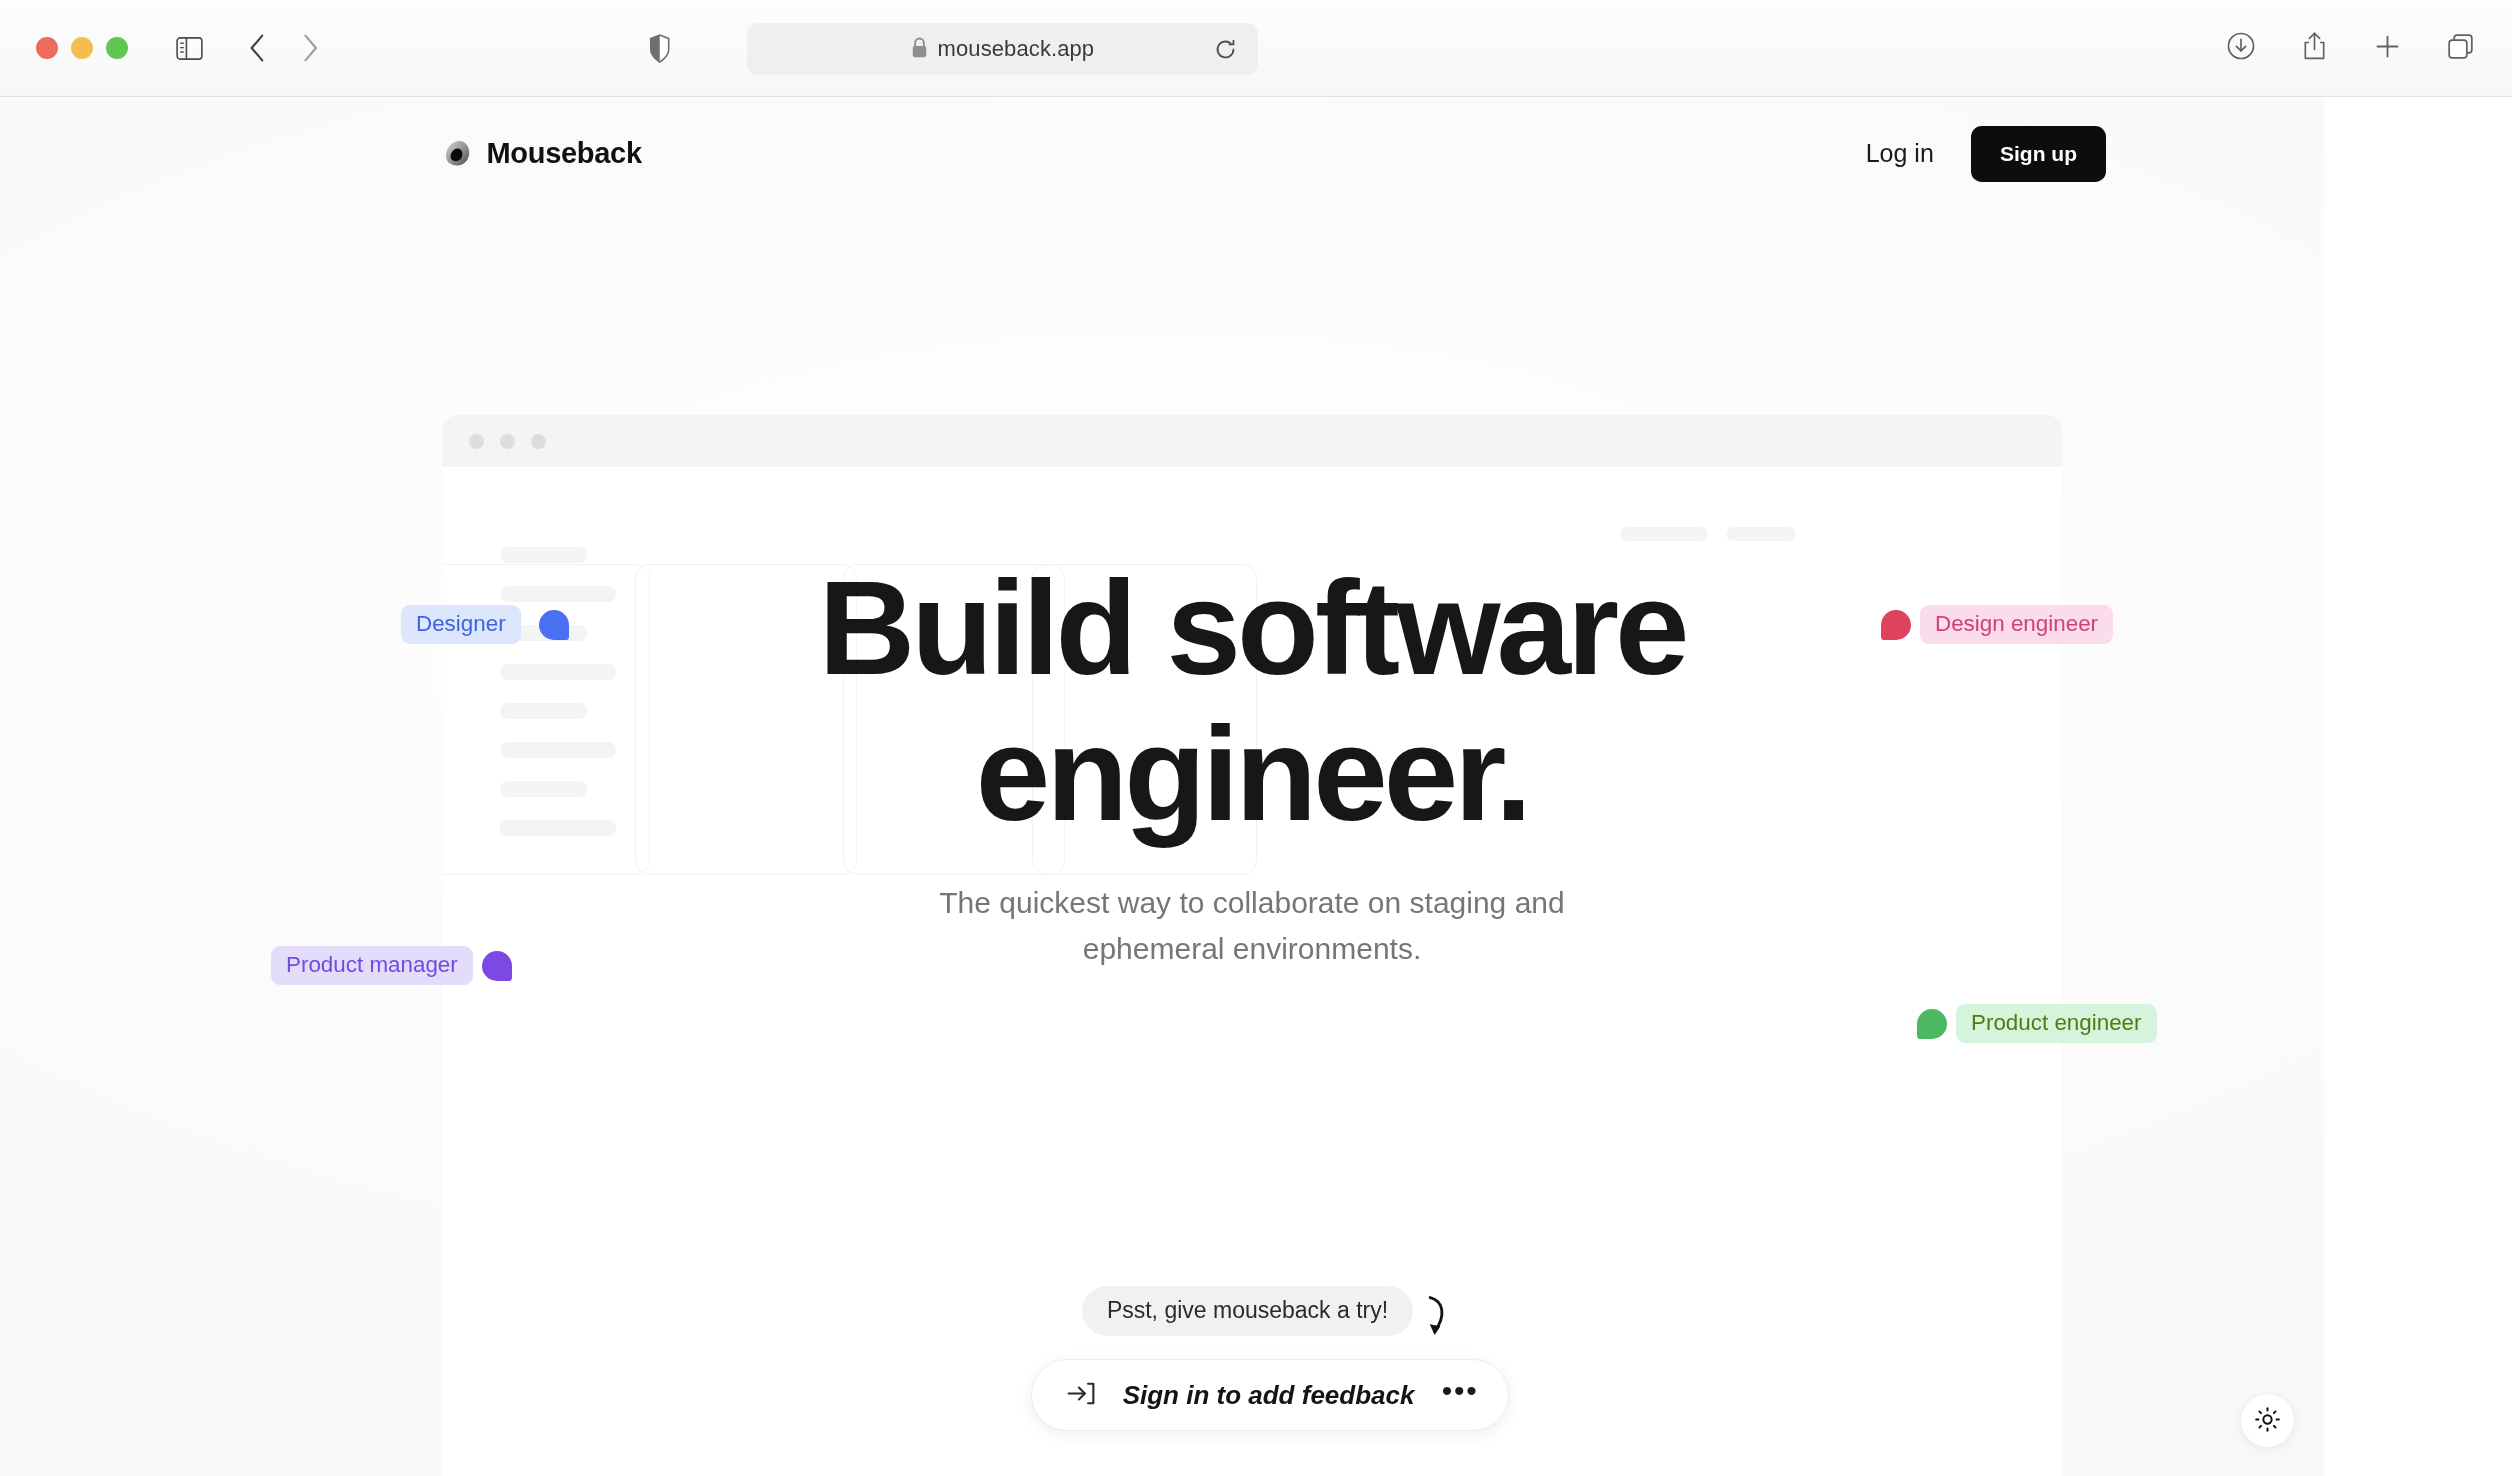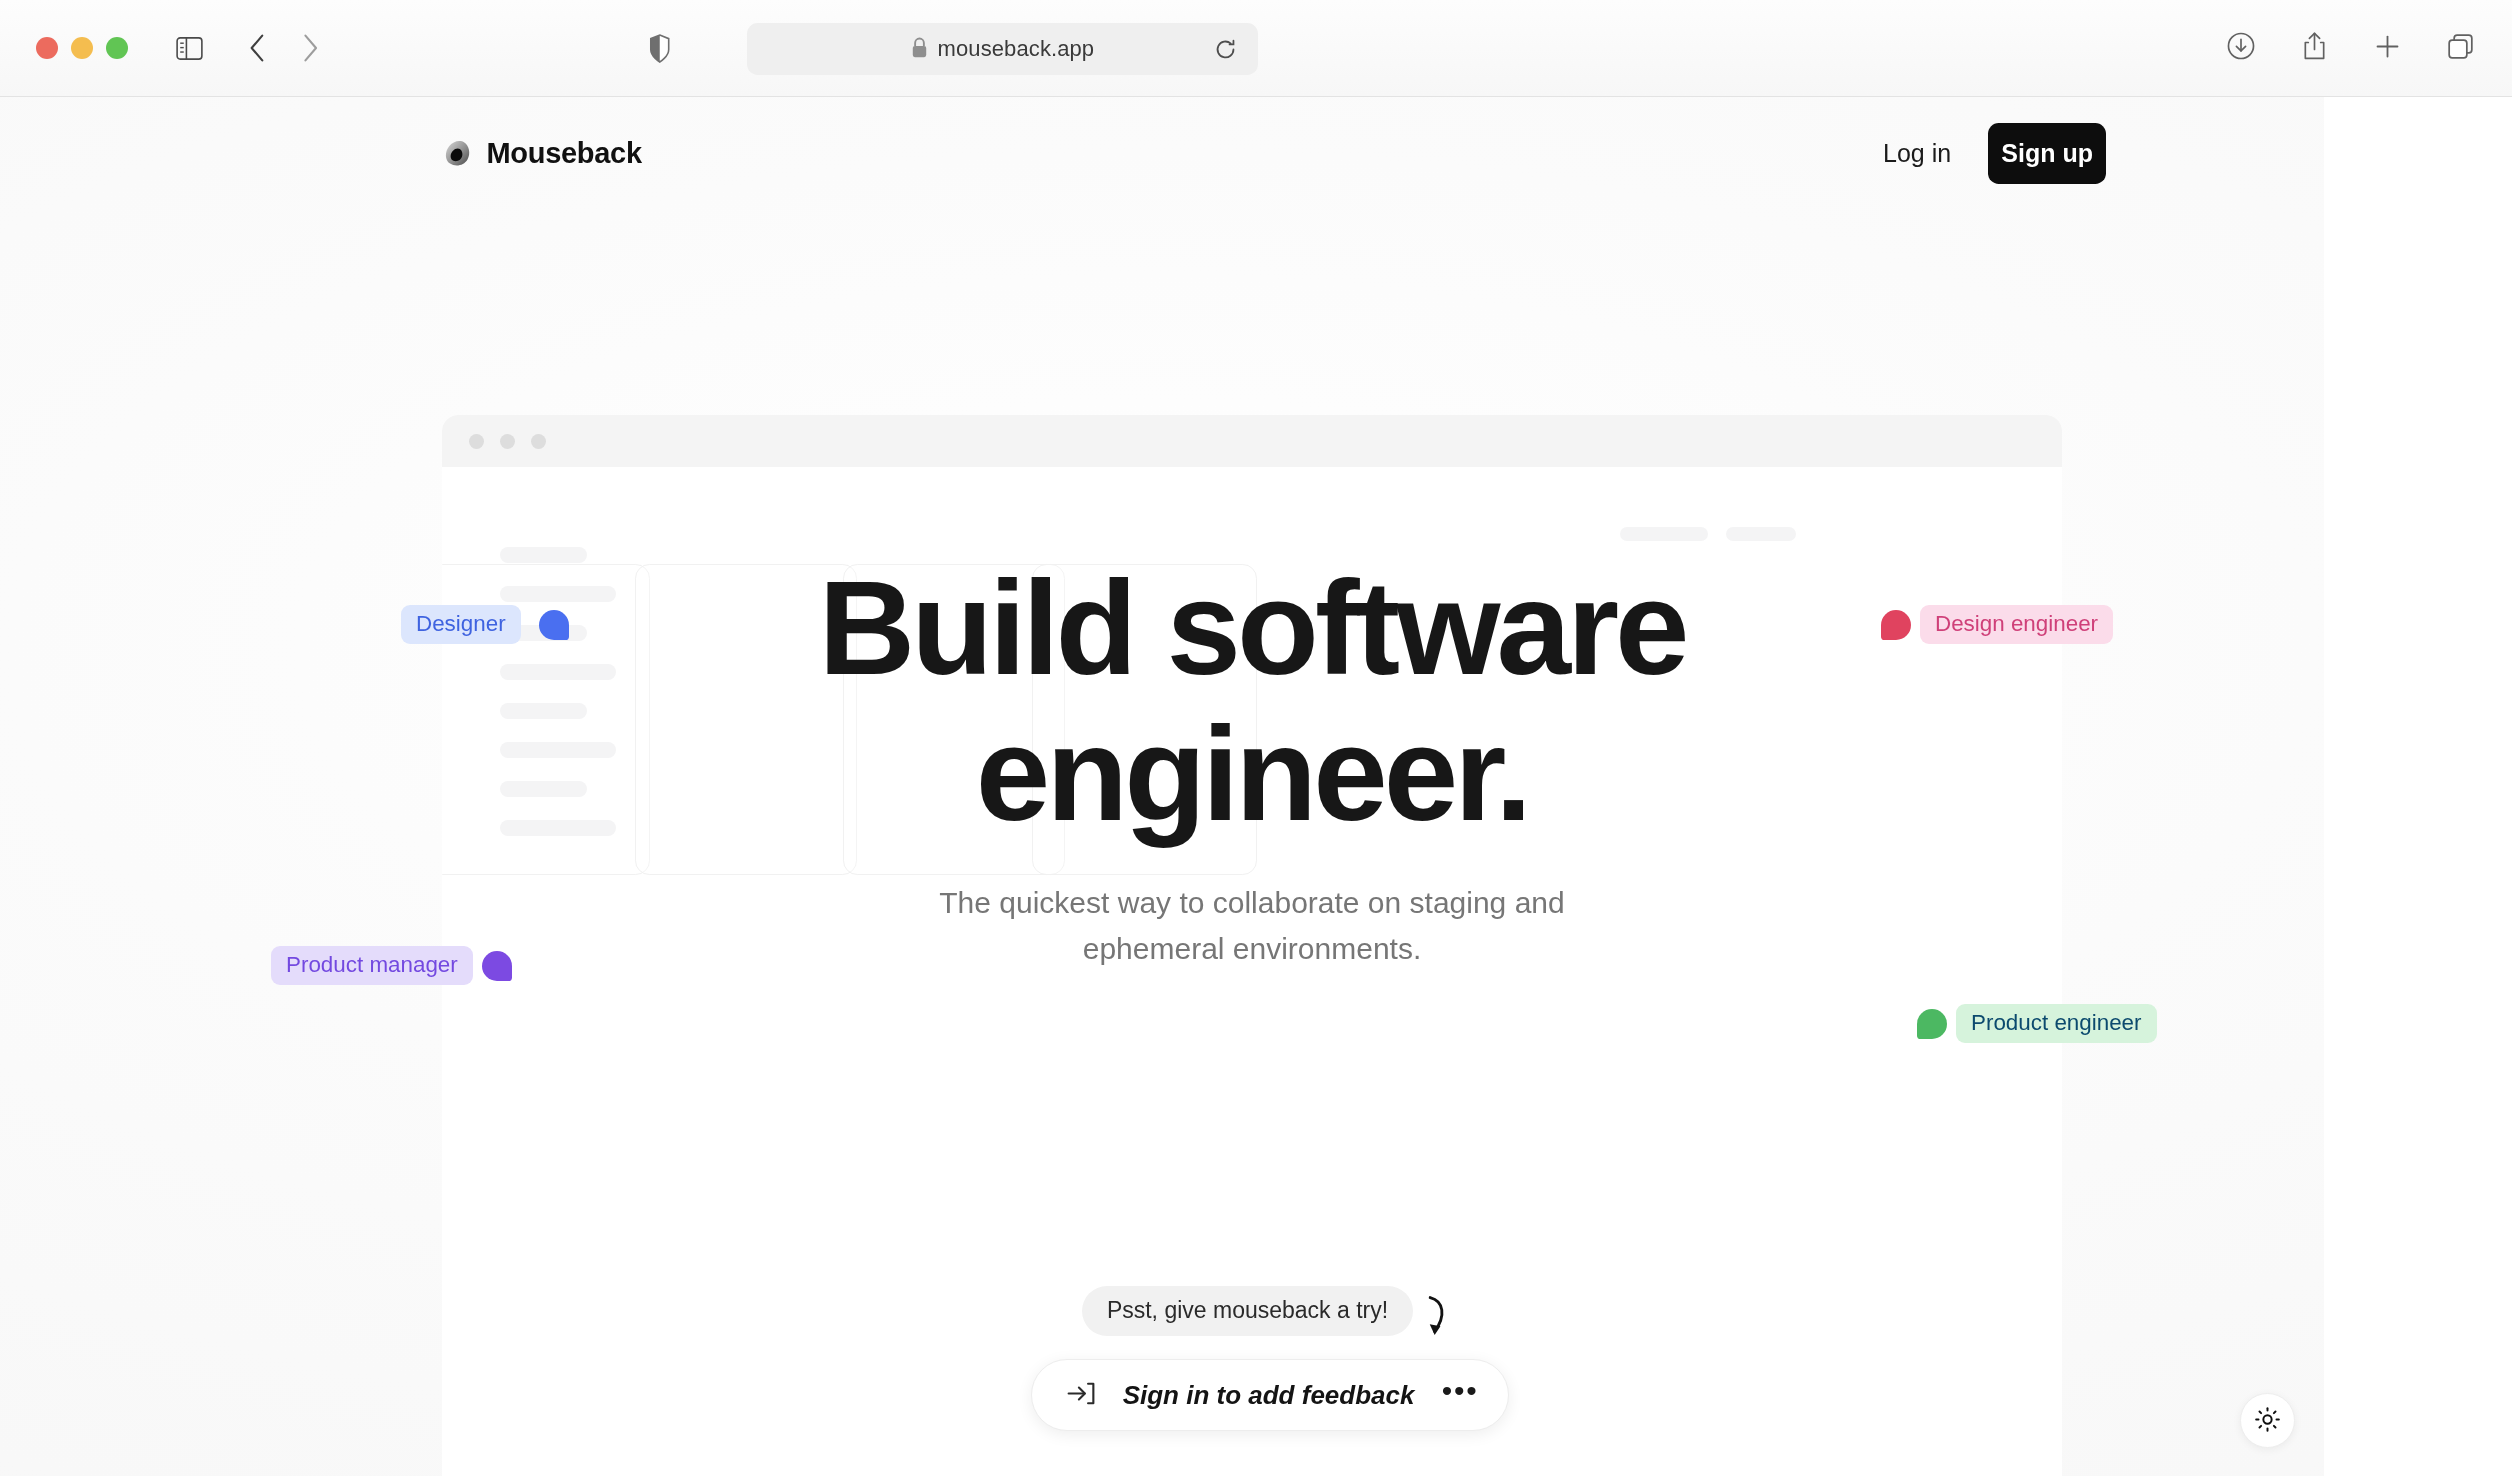--- a/index.html
+++ b/index.html
@@ -125,23 +125,23 @@
   }
   .login-link {
     font-size: 25px;
     color: #1b1b1b;
     padding: 10.7px 7.2px;
     cursor: pointer;
   }
   .signup-btn {
     background: #0d0d0d;
     color: #ffffff;
-    font-size: 25px;
+    font-size: 21px;
     font-weight: 600;
-    padding: 16px 13px;
+    padding: 16px 29px;
     border-radius: 10.7px;
     border: none;
     cursor: pointer;
     font-family: "Liberation Sans", sans-serif;
   }
 
   
   .mock-window {
     position: absolute;
     left: 442px;
@@ -506,21 +506,21 @@
     <span class="cursor-blob" style="background:#7c4ae2;"></span>
   </div>
 
   <div class="cursor cursor-de">
     <span class="cursor-blob" style="background:#e0435f;"></span>
     <span class="cursor-pill" style="background:#fbdcea; color:#cf4079;">Design engineer</span>
   </div>
 
   <div class="cursor cursor-pe">
     <span class="cursor-blob" style="background:#4cb862;"></span>
-    <span class="cursor-pill" style="background:#d6f3dc; color:#0c4a6e;">Product engineer</span>
+    <span class="cursor-pill" style="background:#d6f3dc; color:#4d7c0f;">Product engineer</span>
   </div>
 
   <div class="feedback-zone">
     <div class="psst-row">
       <div class="psst-bubble">Psst, give mouseback a try!</div>
       <span class="psst-arrow">
         <svg width="36" height="50" viewBox="0 0 40 56" fill="none">
           <path d="M9 4 C24 8 27 24 14 42" stroke="#121212" stroke-width="3.2" fill="none" stroke-linecap="round"></path>
           <path d="M14 46 L8.5 34 L20.5 36 Z" fill="#121212"></path>
         </svg>

